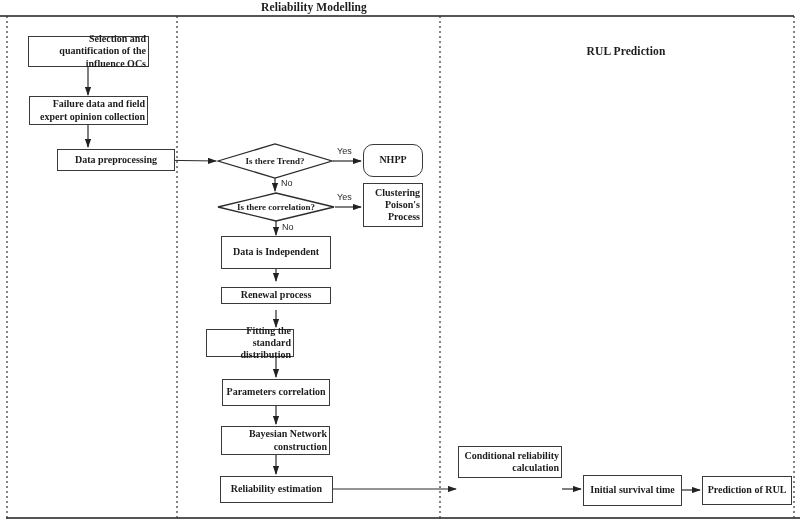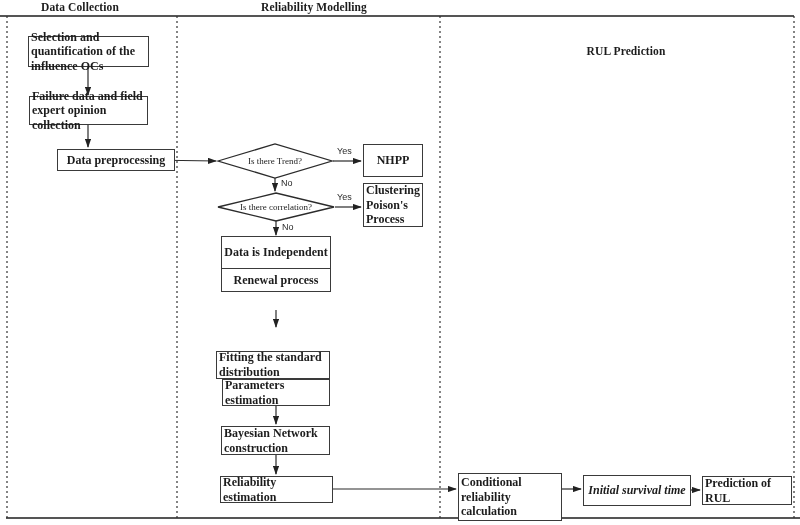--- a/index.html
+++ b/index.html
@@ -27,51 +27,50 @@
     line-height: 15px;
     letter-spacing: 0.1px;
   }
   .node {
     position: absolute;
     background: #ffffff;
     border: 1.4px solid #3a3a3a;
     display: flex;
     align-items: center;
     justify-content: center;
-    text-align: left;
-    font-size: 12px;
+    text-align: right;
+    font-size: 10px;
     font-weight: 700;
     line-height: 1.22;
     padding: 1px 2px;
     box-sizing: border-box;
   }
   .diamond-label {
     position: absolute;
     display: flex;
     align-items: center;
     justify-content: center;
     text-align: center;
     font-size: 9px;
-    font-weight: 400;
+    font-weight: 700;
     white-space: nowrap;
   }
   .edge-label {
     position: absolute;
     font-size: 9px;
     font-weight: 400;
     font-family: "Liberation Sans", "DejaVu Sans", sans-serif;
     color: #2b2b2b;
   }
 </style>
 </head>
 <body>
 
 <div class="canvas">
 
-  <div class="lane-header" style="left:20px; width:120px;">Data Collection</div>
   <div class="lane-header" style="left:244px; width:140px;">Reliability Modelling</div>
   <div class="lane-header" style="left:556px; width:140px;margin-top:44px;">RUL Prediction</div>
 
   <svg class="wires" viewBox="0 0 800 525">
     <defs>
       <marker id="ah" viewBox="0 0 10 7" refX="9" refY="3.5" markerWidth="7.5" markerHeight="5.5" orient="auto">
         <path d="M0,0 L10,3.5 L0,7 Z" fill="#222222"></path>
       </marker>
     </defs>
 
@@ -110,26 +109,26 @@
   <div class="node" style="left:29px; top:149px; width:118px; height:22px;margin-left:28px;">Data preprocessing</div>
 
   <div class="diamond-label" style="left:226px; top:153px; width:98px; height:16px;">Is there Trend?</div>
   <div class="diamond-label" style="left:220px; top:200px; width:112px; height:14px;">Is there correlation?</div>
 
   <div class="edge-label" style="left:337px; top:146px;">Yes</div>
   <div class="edge-label" style="left:281px; top:178px;">No</div>
   <div class="edge-label" style="left:337px; top:192px;">Yes</div>
   <div class="edge-label" style="left:282px; top:222px;">No</div>
 
-  <div class="node" style="left:363px; top:144px; width:60px; height:33px;">NHPP</div>
+  <div class="node" style="left:363px; top:144px; width:60px; height:33px;border-radius:10px;">NHPP</div>
   <div class="node" style="left:363px; top:183px; width:60px; height:44px;">Clustering Poison's Process</div>
   <div class="node" style="left:221px; top:236px; width:110px; height:33px;">Data is Independent</div>
-  <div class="node" style="left:221px; top:268px; width:110px; height:24px;">Renewal process</div>
-  <div class="node" style="left:216px; top:329px; width:114px; height:28px;margin-top:22px;">Fitting the standard distribution</div>
-  <div class="node" style="left:222px; top:379px; width:108px; height:27px;">Parameters estimation</div>
+  <div class="node" style="left:221px; top:287px; width:110px; height:17px;">Renewal process</div>
+  <div class="node" style="left:206px; top:329px; width:88px; height:28px;">Fitting the standard distribution</div>
+  <div class="node" style="left:222px; top:379px; width:108px; height:27px;">Parameters correlation</div>
   <div class="node" style="left:221px; top:426px; width:109px; height:29px;">Bayesian Network construction</div>
   <div class="node" style="left:220px; top:476px; width:113px; height:27px;">Reliability estimation</div>
 
-  <div class="node" style="left:458px; top:473px; width:104px; height:48px;">Conditional reliability calculation</div>
-  <div class="node" style="left:583px; top:475px; width:108px; height:31px;font-style:italic;">Initial survival time</div>
+  <div class="node" style="left:458px; top:446px; width:104px; height:32px;">Conditional reliability calculation</div>
+  <div class="node" style="left:583px; top:475px; width:99px; height:31px;">Initial survival time</div>
   <div class="node" style="left:702px; top:476px; width:90px; height:29px;">Prediction of RUL</div>
 
 </div>
 
 </body></html>

